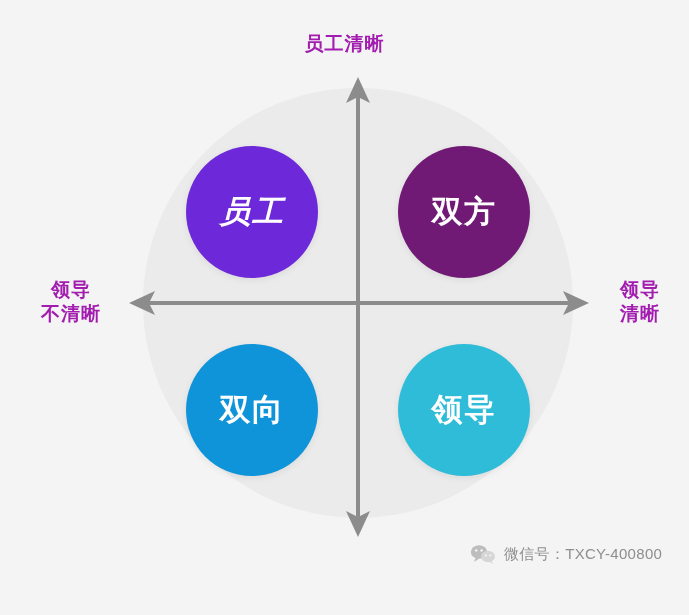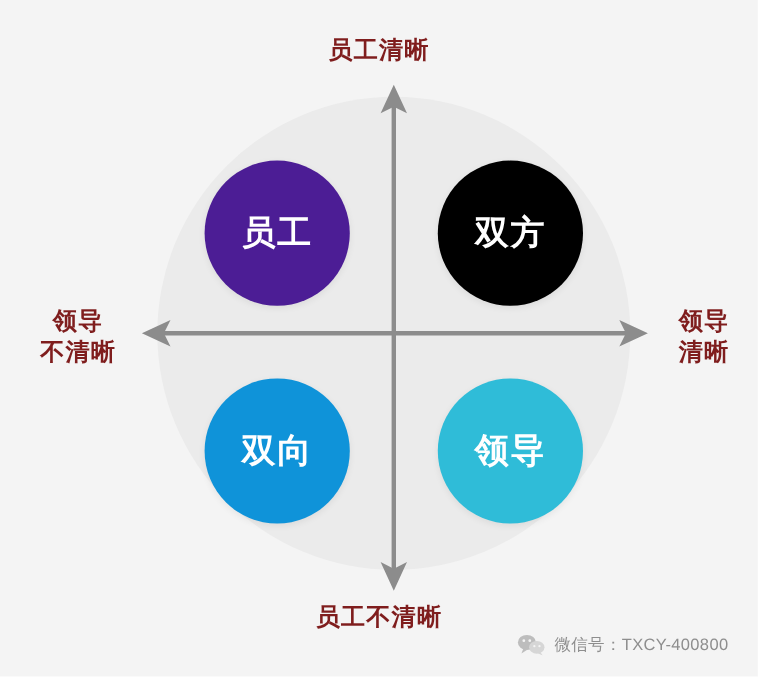--- a/index.html
+++ b/index.html
@@ -35,22 +35,22 @@
     position: absolute;
     left: 0;
     top: 0;
     width: 689px;
     height: 615px;
   }
 
   
   .axis-label {
     position: absolute;
-    color: #7f1d1d;
-    font-size: 22px;
+    color: #a21caf;
+    font-size: 19px;
     font-weight: 700;
     letter-spacing: 1px;
     line-height: 1.28;
     white-space: pre-line;
     text-align: center;
   }
   .label-top {
     left: 0;
     right: 0;
     top: 32px;
@@ -97,21 +97,21 @@
 
   .quad-tl { left: 186px; top: 146px; }
   .quad-tr { left: 398px; top: 146px; }
   .quad-bl { left: 186px; top: 344px; }
   .quad-br { left: 398px; top: 344px; }
 
   
   .watermark {
     position: absolute;
     left: 470px;
-    top: 576px;
+    top: 544px;
     display: flex;
     align-items: center;
     gap: 8px;
     color: #8e8e8e;
     font-size: 15px;
     letter-spacing: 0.3px;
   }
   .wechat-icon {
     display: block;
     width: 26px;
@@ -134,31 +134,30 @@
     <polygon points="358,77 370,103 358,97 346,103" fill="#8c8c8c"></polygon>
 
     <polygon points="358,537 370,511 358,517 346,511" fill="#8c8c8c"></polygon>
 
     <polygon points="589,303 563,315 569,303 563,291" fill="#8c8c8c"></polygon>
 
     <polygon points="129,303 155,315 149,303 155,291" fill="#8c8c8c"></polygon>
   </svg>
 
   <div class="axis-label label-top">员工清晰</div>
-  <div class="axis-label label-bottom">员工不清晰</div>
   <div class="axis-label label-left">领导
 不清晰</div>
   <div class="axis-label label-right">领导
 清晰</div>
 
-  <div class="quad quad-tl" style="background: #4c1d95;">
+  <div class="quad quad-tl" style="background: #6d28d9; font-style: italic;">
     <span>员工</span>
   </div>
 
-  <div class="quad quad-tr" style="background: #000000; font-family: Liberation Serif, serif;">
+  <div class="quad quad-tr" style="background: #701a75; font-family: Liberation Serif, serif;">
     <span>双方</span>
   </div>
 
   <div class="quad quad-bl" style="background: rgb(15, 147, 217);">
     <span>双向</span>
   </div>
 
   <div class="quad quad-br" style="background: rgb(47, 188, 216);">
     <span>领导</span>
   </div>

